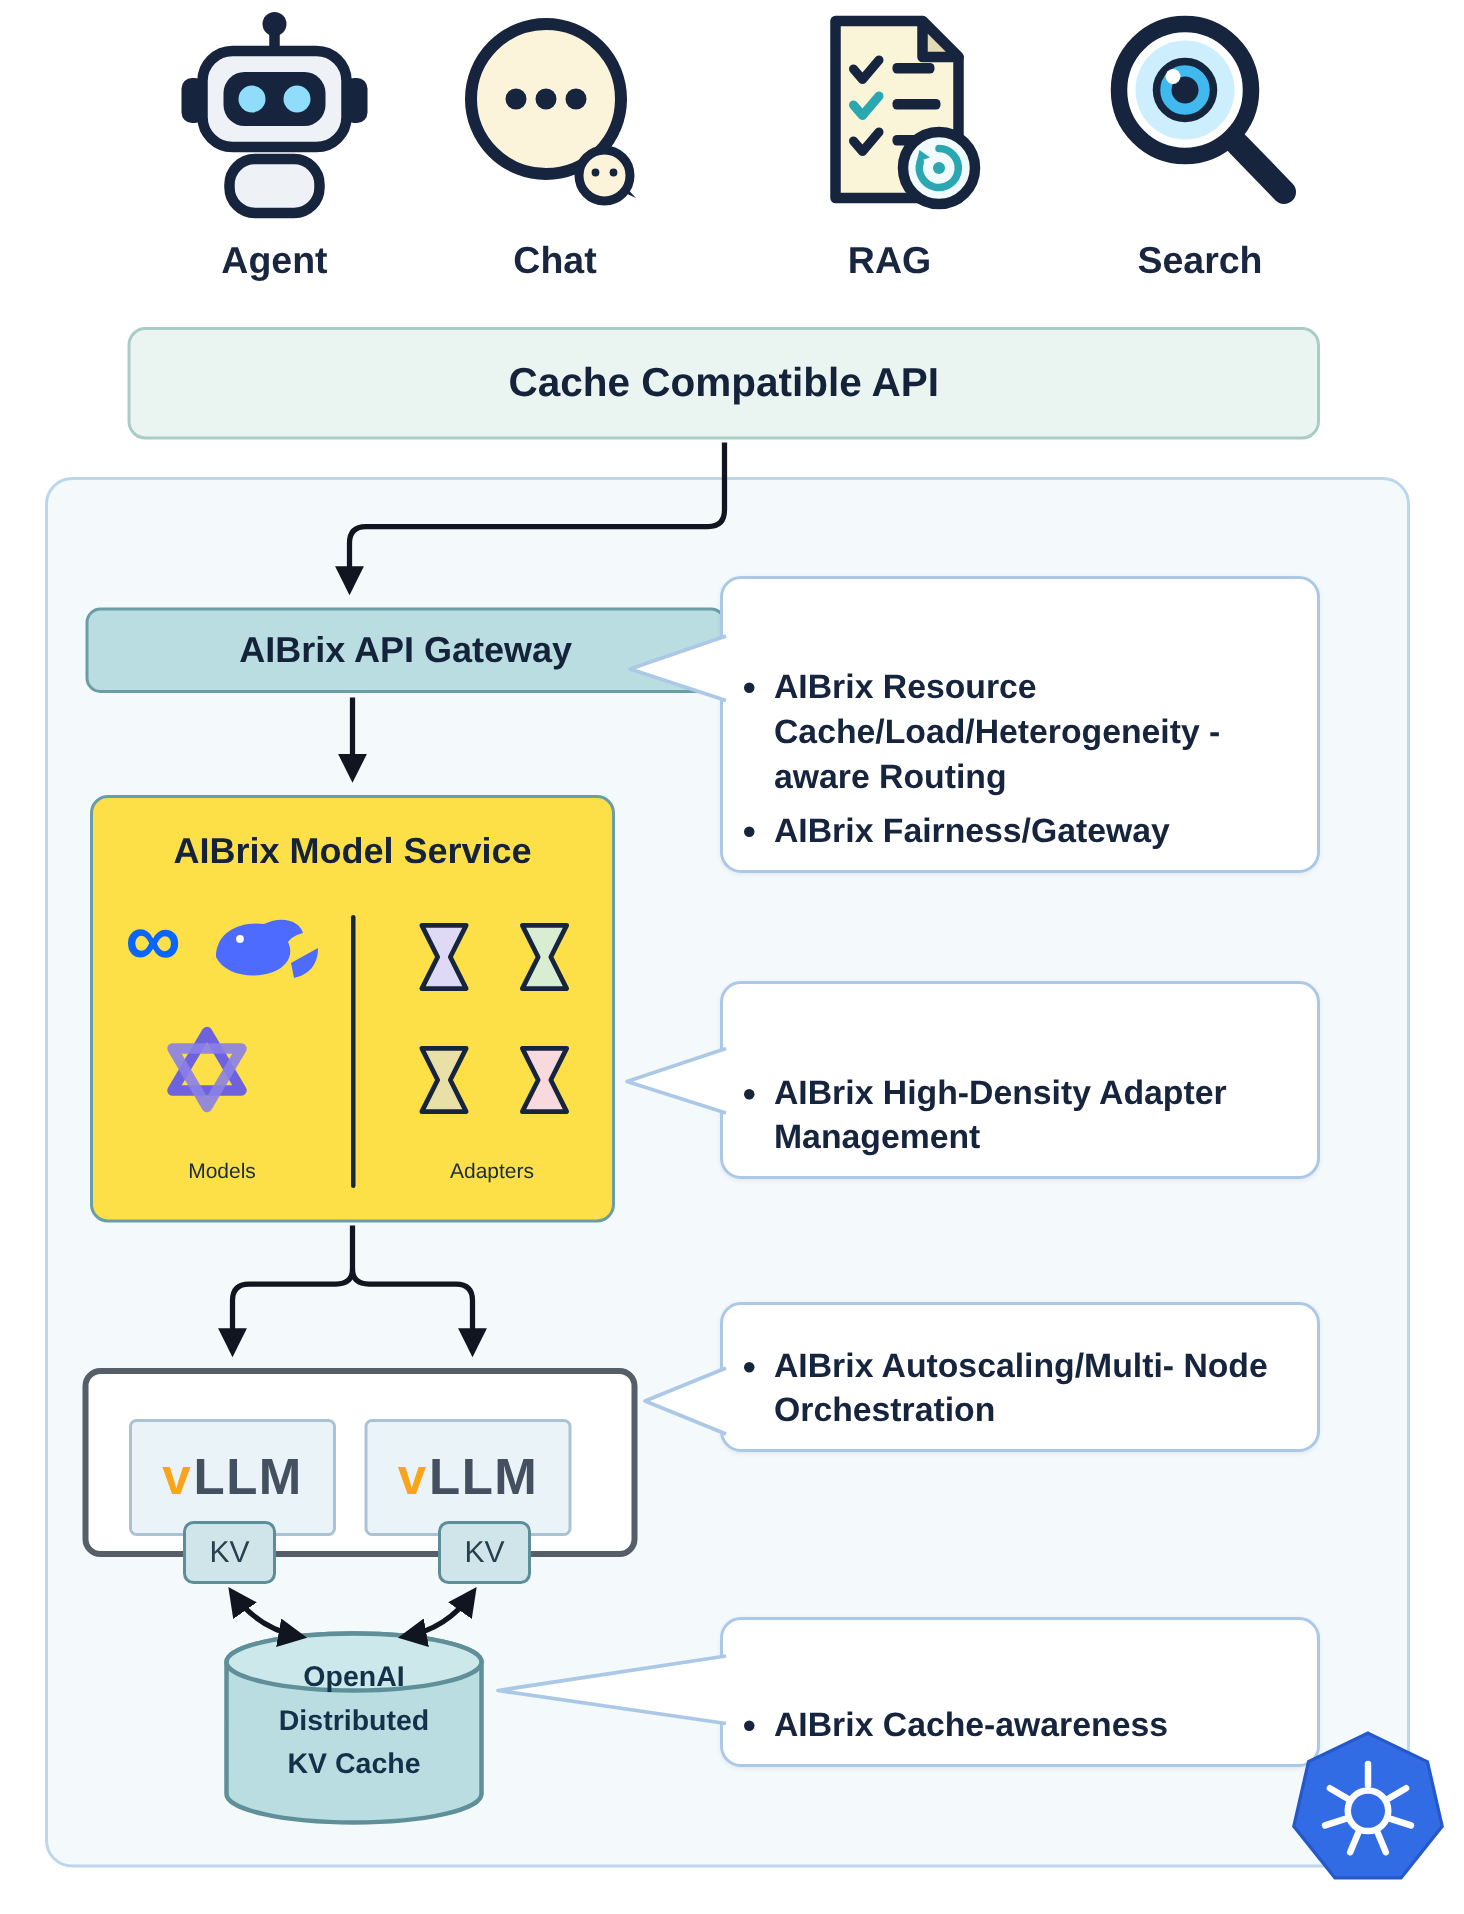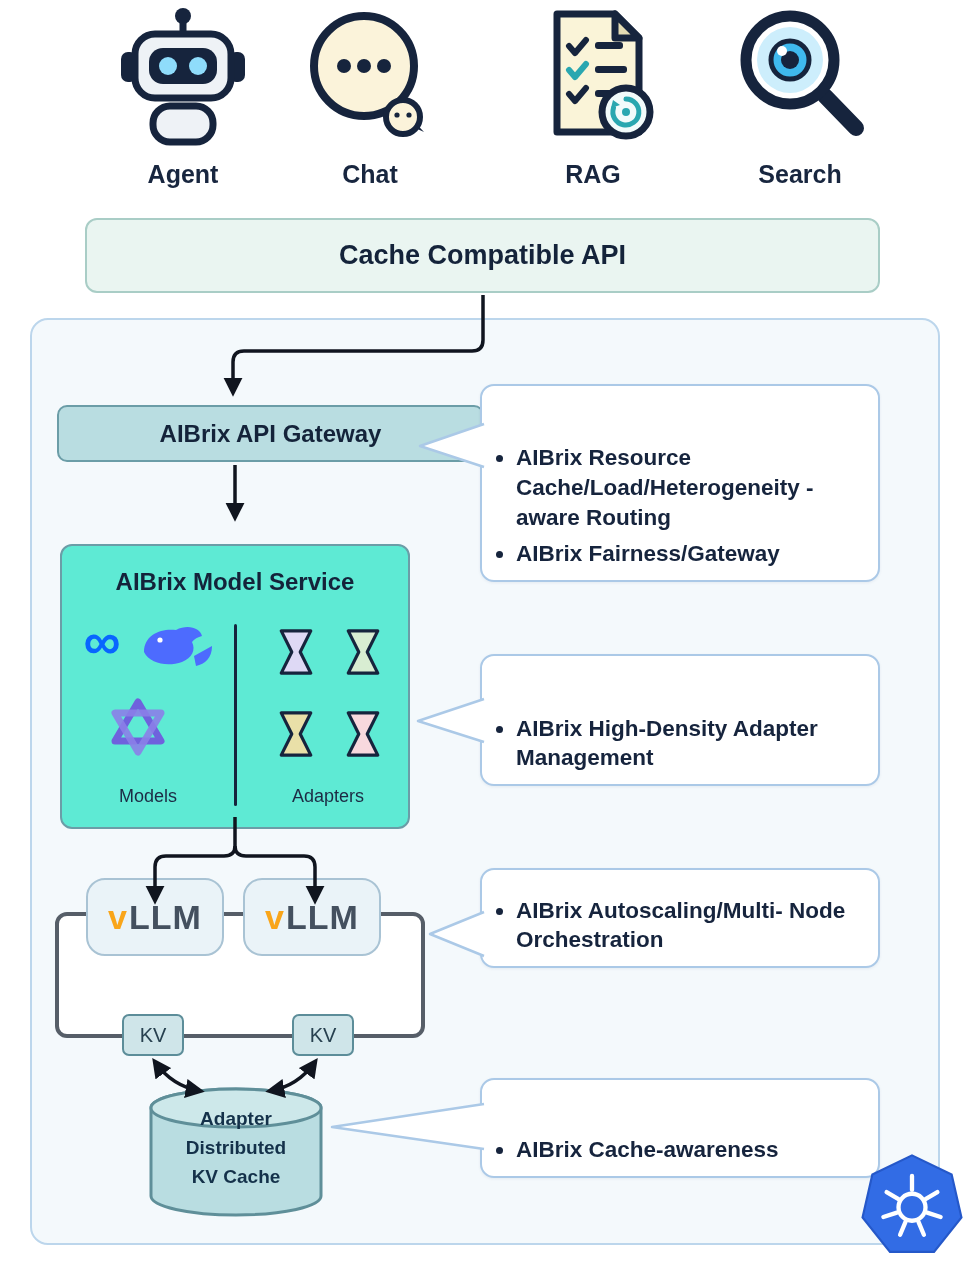--- a/index.html
+++ b/index.html
@@ -24,43 +24,43 @@
     background:#f4f9fc;border:2.5px solid #bcd6ec;border-radius:18px;box-sizing:border-box;
   }
   
   .gateway{
     position:absolute;left:57px;top:405px;width:427px;height:57px;
     background:#b9dde1;border:2.5px solid #6b9da7;border-radius:10px;
     display:flex;align-items:center;justify-content:center;box-sizing:border-box;z-index:2;
   }
   .gateway span{font-size:24px;font-weight:700;color:#14233a;}
   .model-service{
-    position:absolute;left:60px;top:544px;width:350px;height:285px;
-    background:#5eead4;border:2.5px solid #6b9da7;border-radius:12px;box-sizing:border-box;z-index:2;
+    position:absolute;left:60px;top:530px;width:350px;height:285px;
+    background:#fde047;border:2.5px solid #6b9da7;border-radius:12px;box-sizing:border-box;z-index:2;
   }
   .ms-title{position:absolute;left:0;top:22px;width:100%;text-align:center;font-size:24px;font-weight:700;color:#14233a;}
   .ms-divider{position:absolute;left:172px;top:78px;width:3px;height:182px;background:#16243d;border-radius:2px;}
   .meta-infinity{position:absolute;left:8px;top:66px;width:64px;text-align:center;font-size:52px;line-height:58px;font-weight:700;color:#0866ff;}
-  .ms-label{position:absolute;font-size:18px;font-weight:500;color:#1c2b44;text-align:center;}
+  .ms-label{position:absolute;font-size:14px;font-weight:500;color:#1c2b44;text-align:center;}
   
   .callout{
     position:absolute;background:#ffffff;border:2.5px solid #abc9e7;border-radius:14px;
     box-sizing:border-box;display:flex;flex-direction:column;justify-content:flex-end;
     box-shadow:0 1px 3px rgba(40,70,110,0.08);z-index:3;
   }
   .callout ul{margin:0;padding:4px 10px 4px 34px;}
   .callout li{font-size:22.5px;font-weight:700;color:#16243d;line-height:1.32;margin:7px 0;overflow-wrap:break-word;}
   
   .vllm-wrap{
     position:absolute;left:55px;top:912px;width:370px;height:126px;
     background:#ffffff;border:4px solid#565e68;border-radius:12px;box-sizing:border-box;z-index:2;
   }
   .vllm-box{
-    position:absolute;top:878px;width:138px;height:78px;background:#eaf3f8;
-    border:2.5px solid #a9c3d4;border-radius:19px;box-sizing:border-box;
+    position:absolute;top:946px;width:138px;height:78px;background:#eaf3f8;
+    border:2.5px solid #a9c3d4;border-radius:5px;box-sizing:border-box;
     display:flex;align-items:center;justify-content:center;z-index:3;
   }
   .vllm-logo{font-size:34px;font-weight:700;color:#44505f;letter-spacing:1px;}
   .vllm-logo .v{color:#f9a51a;font-weight:800;margin-right:1px;}
   .kv-box{
     position:absolute;top:1014px;width:62px;height:42px;background:#cfe5e9;
     border:2.5px solid #5c8d99;border-radius:7px;box-sizing:border-box;
     display:flex;align-items:center;justify-content:center;z-index:4;
   }
   .kv-box span{font-size:20px;font-weight:500;color:#27404f;}
@@ -213,21 +213,21 @@
   </div>
   <div class="kv-box" style="left:292px">
     <span>KV</span>
   </div>
 
   <svg class="cylinder" width="176" height="132" viewBox="0 0 176 132">
     <path d="M3,22 A85,19 0 0 1 173,22 L173,110 A85,19 0 0 1 3,110 Z" fill="#b9dde1" stroke="#5f8f99" stroke-width="3"></path>
     <ellipse cx="88" cy="22" rx="85" ry="19" fill="#cde8ea" stroke="#5f8f99" stroke-width="3"></ellipse>
   </svg>
   <div class="cyl-text">
-    <div>Adapter</div>
+    <div>OpenAI</div>
     <div>Distributed</div>
     <div>KV Cache</div>
   </div>
 
   <svg class="k8s" width="108" height="108" viewBox="0 0 100 100">
     <polygon points="50,5 86.7,22.7 95.8,62.5 70.4,94.4 29.6,94.4 4.2,62.5 13.3,22.6" fill="#326ce5" stroke="#2558c9" stroke-width="2"></polygon>
     <circle cx="50" cy="53" r="12.5" fill="none" stroke="#ffffff" stroke-width="4"></circle>
     <g stroke="#ffffff" stroke-width="4" stroke-linecap="round">
       <line x1="50" y1="37" x2="50" y2="24"></line>
       <line x1="62.5" y1="45.5" x2="73.5" y2="39"></line>

